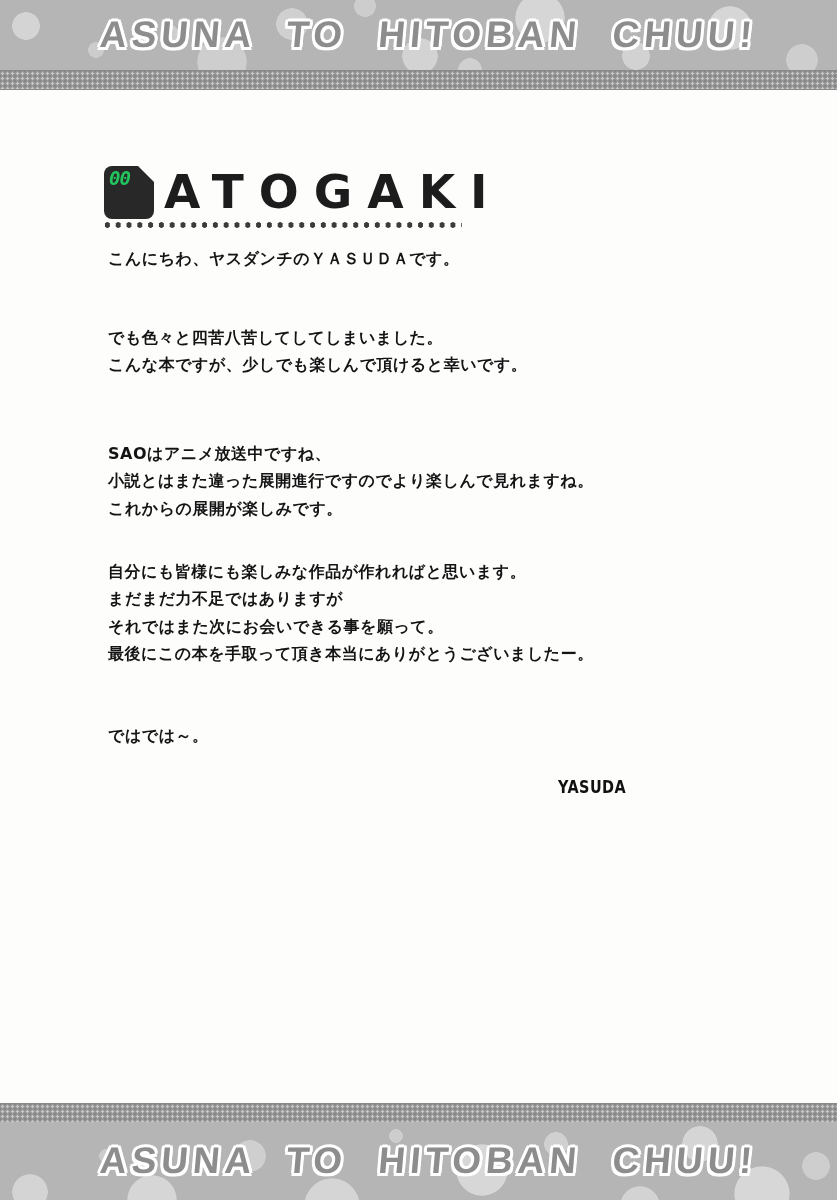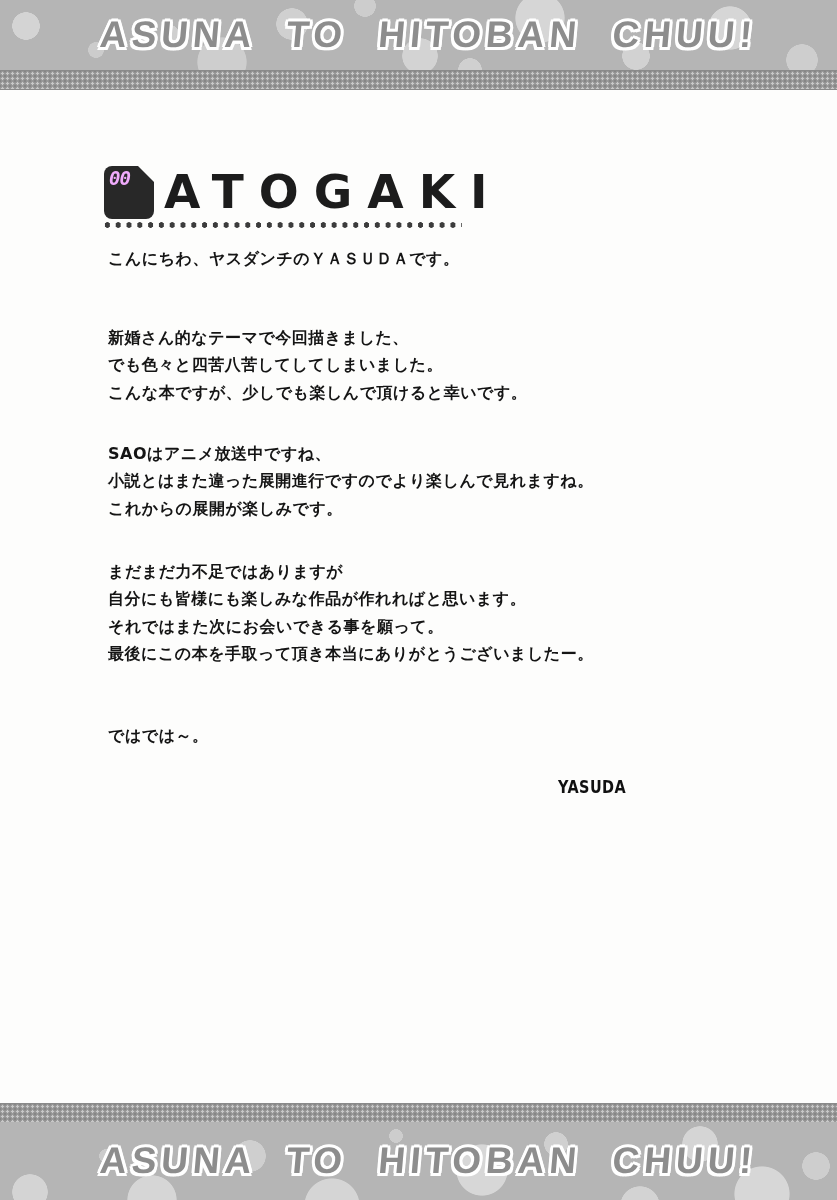--- a/index.html
+++ b/index.html
@@ -83,21 +83,21 @@
   }
   .atogaki-icon{
     width:50px;height:53px;flex:0 0 auto;
     background:#282828;
     border-radius:8px;
     clip-path:polygon(0 0,68% 0,100% 30%,100% 100%,0 100%);
     position:relative;
   }
   .atogaki-icon .zeros{
     position:absolute;top:1px;left:5px;
-    color:#f0abfc;
+    color:#22c55e;
     font-family:"DejaVu Sans Mono", monospace;
     font-style:italic;font-weight:bold;font-size:19px;
     letter-spacing:-1px;
   }
   .atogaki-title{
     margin-left:10px;
     font-family:"DejaVu Sans", sans-serif;
     font-weight:bold;font-size:47px;line-height:53px;
     letter-spacing:15px;
     color:#1c1c1c;
@@ -144,32 +144,31 @@
       <span class="zeros">00</span>
     </div>
     <div class="atogaki-title">ATOGAKI</div>
   </div>
   <div class="atogaki-dots"></div>
 
   <p class="para p1">
     <span>こんにちわ、ヤスダンチのＹＡＳＵＤＡです。</span>
   </p>
   <p class="para p2">
-    <span>新婚さん的なテーマで今回描きました、</span>
     <span>でも色々と四苦八苦してしてしまいました。</span>
     <span>こんな本ですが、少しでも楽しんで頂けると幸いです。</span>
   </p>
   <p class="para p3">
     <span>SAOはアニメ放送中ですね、</span>
     <span>小説とはまた違った展開進行ですのでより楽しんで見れますね。</span>
     <span>これからの展開が楽しみです。</span>
   </p>
   <p class="para p4">
+    <span>自分にも皆様にも楽しみな作品が作れればと思います。</span>
     <span>まだまだ力不足ではありますが</span>
-    <span>自分にも皆様にも楽しみな作品が作れればと思います。</span>
     <span>それではまた次にお会いできる事を願って。</span>
     <span>最後にこの本を手取って頂き本当にありがとうございましたー。</span>
   </p>
   <p class="para p5">
     <span>ではでは～。</span>
   </p>
 
   <div class="signature">YASUDA</div>
 
   <div class="strip strip-bottom"></div>

